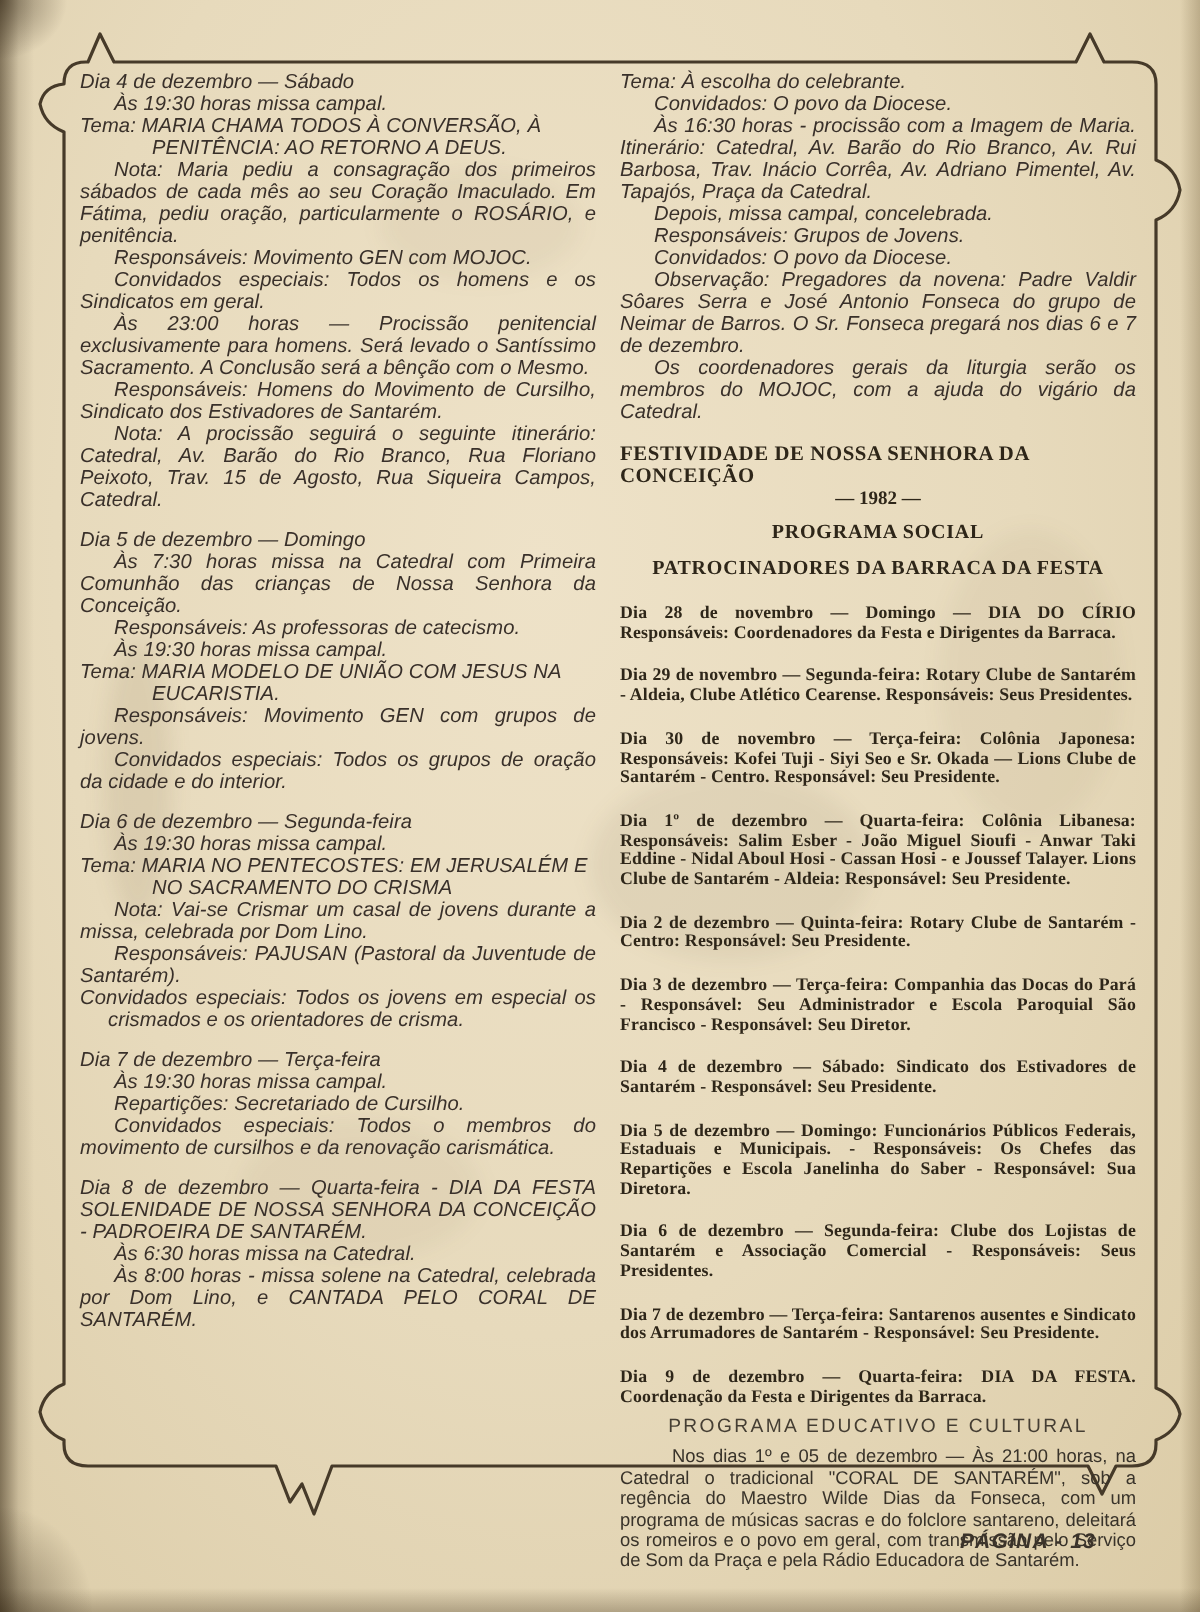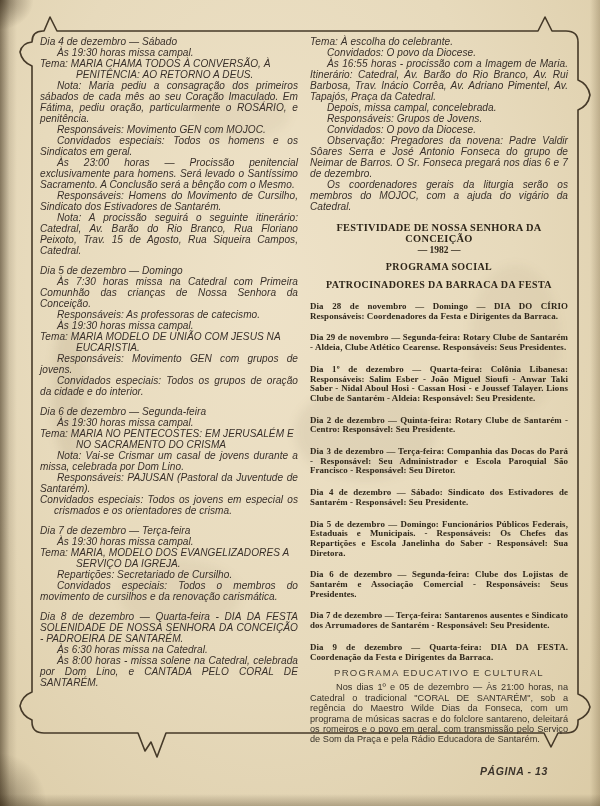--- a/index.html
+++ b/index.html
@@ -40,21 +40,21 @@
   p.day{margin-top:9px;}
   .col-left p.day:first-child{margin-top:0;}
   p.day8{margin-top:9px;text-align:justify;}
   p.ind{text-indent:17px;}
   p.para{text-indent:17px;text-align:justify;}
   p.tema{padding-left:36px;text-indent:-36px;}
   p.hang{padding-left:14px;text-indent:-14px;text-align:justify;}
   
   .serif-part{font-family:"Liberation Serif", serif;color:#2e2619;}
   .fest-title{margin:10px 0 0;font-size:10.4px;line-height:11px;font-weight:bold;
-    text-align:center;letter-spacing:.3px;}
+    letter-spacing:.3px;}
   .fest-year{font-size:9.5px;font-weight:bold;text-align:center;margin:1px 0 0;}
   .sec-head{margin:6px 0 0;font-size:10px;font-weight:bold;text-align:center;letter-spacing:.4px;}
   .sec-head.patro{margin:7px 0 8px;}
   .entries p.entry{margin:12px 0 4px;font-size:8.9px;line-height:9.7px;font-weight:bold;
     text-align:justify;letter-spacing:.1px;}
   
   .edu-head{margin:5px 0 4px;font-size:9.6px;font-weight:normal;text-align:center;
     letter-spacing:1.2px;color:#453e33;}
   .edu-body{margin:0;font-size:9.2px;line-height:10.4px;text-align:justify;
     text-indent:26px;color:#39332a;}
@@ -115,52 +115,52 @@
         <p class="para">Responsáveis: Movimento GEN com grupos de jovens.</p>
         <p class="para">Convidados especiais: Todos os grupos de oração da cidade e do interior.</p>
         <p class="day">Dia 6 de dezembro — Segunda-feira</p>
         <p class="ind">Às 19:30 horas missa campal.</p>
         <p class="tema">Tema:  MARIA NO PENTECOSTES: EM JERUSALÉM E NO SACRAMENTO DO CRISMA</p>
         <p class="para">Nota: Vai-se Crismar um casal de jovens durante a missa, celebrada por Dom Lino.</p>
         <p class="para">Responsáveis: PAJUSAN (Pastoral da Juventude de Santarém).</p>
         <p class="hang">Convidados especiais: Todos os jovens em especial os crismados e os orientadores de crisma.</p>
         <p class="day">Dia 7 de dezembro — Terça-feira</p>
         <p class="ind">Às 19:30 horas missa campal.</p>
-        <p class="tema">Tema:  MARIA, MODELO DOS EVANGELIZADORES A SERVIÇO DA IGREJA.</p>
         <p class="para">Repartições: Secretariado de Cursilho.</p>
         <p class="para">Convidados especiais: Todos o membros do movimento de cursilhos e da renovação carismática.</p>
         <p class="day8">Dia 8 de dezembro — Quarta-feira - DIA DA FESTA SOLENIDADE DE NOSSA SENHORA DA CONCEIÇÃO - PADROEIRA DE SANTARÉM.</p>
         <p class="ind">Às 6:30 horas missa na Catedral.</p>
         <p class="para">Às 8:00 horas - missa solene na Catedral, celebrada por Dom Lino, e CANTADA PELO CORAL DE SANTARÉM.</p>
       </div>
 
     <div class="col col-right">
 
       <div class="italic-part">
 
       <p class="tema">Tema:  À escolha do celebrante.</p>
           <p class="para">Convidados: O povo da Diocese.</p>
-          <p class="para">Às 16:55 horas - procissão com a Imagem de Maria. Itinerário: Catedral, Av. Barão do Rio Branco, Av. Rui Barbosa, Trav. Inácio Corrêa, Av. Adriano Pimentel, Av. Tapajós, Praça da Catedral.</p>
+          <p class="para">Às 16:30 horas - procissão com a Imagem de Maria. Itinerário: Catedral, Av. Barão do Rio Branco, Av. Rui Barbosa, Trav. Inácio Corrêa, Av. Adriano Pimentel, Av. Tapajós, Praça da Catedral.</p>
           <p class="para">Depois, missa campal, concelebrada.</p>
           <p class="para">Responsáveis: Grupos de Jovens.</p>
           <p class="para">Convidados: O povo da Diocese.</p>
           <p class="para">Observação: Pregadores da novena: Padre Valdir Sôares Serra e José Antonio Fonseca do grupo de Neimar de Barros. O Sr. Fonseca pregará nos dias 6 e 7 de dezembro.</p>
           <p class="para">Os coordenadores gerais da liturgia serão os membros do MOJOC, com a ajuda do vigário da Catedral.</p>
         </div>
 
       <div class="serif-part">
         <h2 class="fest-title">FESTIVIDADE DE NOSSA SENHORA DA CONCEIÇÃO</h2>
         <div class="fest-year">— 1982 —</div>
         <h3 class="sec-head">PROGRAMA SOCIAL</h3>
         <h3 class="sec-head patro">PATROCINADORES DA BARRACA DA FESTA</h3>
         <div class="entries">
 
         <p class="entry">Dia 28 de novembro — Domingo — DIA DO CÍRIO Responsáveis: Coordenadores da Festa e Dirigentes da Barraca.</p>
             <p class="entry">Dia 29 de novembro — Segunda-feira: Rotary Clube de Santarém - Aldeia, Clube Atlético Cearense. Responsáveis: Seus Presidentes.</p>
-            <p class="entry">Dia 1º de dezembro — Quarta-feira: Colônia Libanesa: Responsáveis: Salim Esber - João Miguel Sioufi - Anwar Taki Saber - Nidal Aboul Hosi - Cassan Hosi - e Joussef Talayer. Lions Clube de Santarém - Aldeia: Responsável: Seu Presidente.</p>
+            <p class="entry">Dia 30 de novembro — Terça-feira: Colônia Japonesa: Responsáveis: Kofei Tuji - Siyi Seo e Sr. Okada — Lions Clube de Santarém - Centro. Responsável: Seu Presidente.</p>
+            <p class="entry">Dia 1º de dezembro — Quarta-feira: Colônia Libanesa: Responsáveis: Salim Esber - João Miguel Sioufi - Anwar Taki Eddine - Nidal Aboul Hosi - Cassan Hosi - e Joussef Talayer. Lions Clube de Santarém - Aldeia: Responsável: Seu Presidente.</p>
             <p class="entry">Dia 2 de dezembro — Quinta-feira: Rotary Clube de Santarém - Centro: Responsável: Seu Presidente.</p>
             <p class="entry">Dia 3 de dezembro — Terça-feira: Companhia das Docas do Pará - Responsável: Seu Administrador e Escola Paroquial São Francisco - Responsável: Seu Diretor.</p>
             <p class="entry">Dia 4 de dezembro — Sábado: Sindicato dos Estivadores de Santarém - Responsável: Seu Presidente.</p>
             <p class="entry">Dia 5 de dezembro — Domingo: Funcionários Públicos Federais, Estaduais e Municipais. - Responsáveis: Os Chefes das Repartições e Escola Janelinha do Saber - Responsável: Sua Diretora.</p>
             <p class="entry">Dia 6 de dezembro — Segunda-feira: Clube dos Lojistas de Santarém e Associação Comercial - Responsáveis: Seus Presidentes.</p>
             <p class="entry">Dia 7 de dezembro — Terça-feira: Santarenos ausentes e Sindicato dos Arrumadores de Santarém - Responsável: Seu Presidente.</p>
             <p class="entry">Dia 9 de dezembro — Quarta-feira: DIA DA FESTA. Coordenação da Festa e Dirigentes da Barraca.</p>
           </div>
       </div>
 

